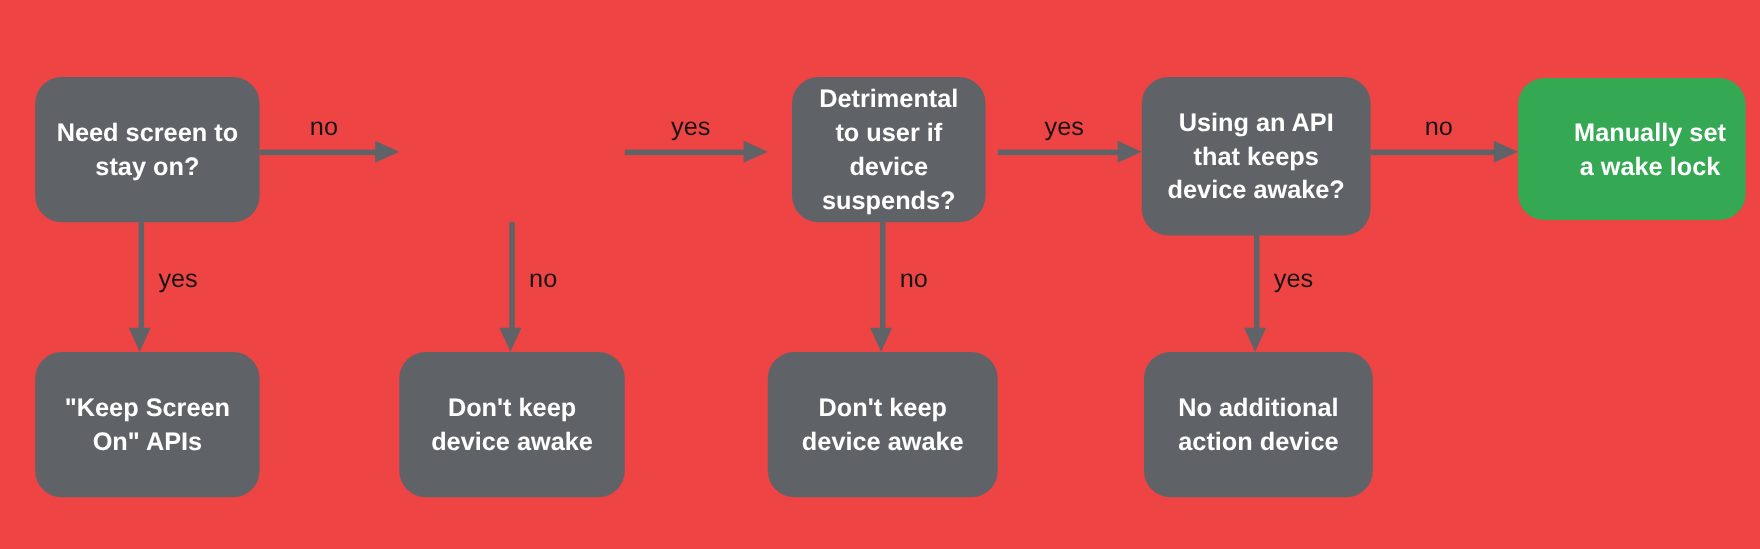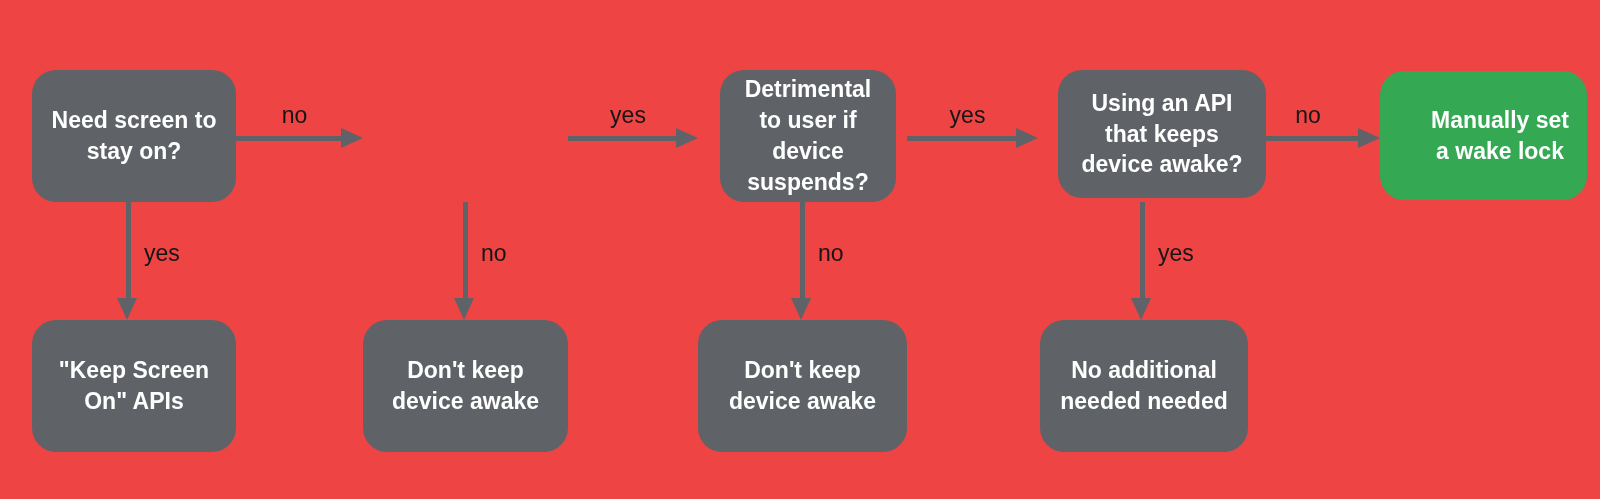--- a/index.html
+++ b/index.html
@@ -33,21 +33,21 @@
     font-weight: bold;
     font-size: 23px;
     line-height: 1.34;
     padding: 0 15px;
   }
   .node.accent { background: var(--accent-green); }
 
   .n-q1     { left: 32px;   top: 70px;  width: 204px; height: 132px; }
   .n-q2     { left: 363px;  top: 70px;  width: 205px; height: 132px; }
   .n-q3     { left: 720px;  top: 70px;  width: 176px; height: 132px; }
-  .n-q4     { left: 1038px; top: 70px;  width: 208px; height: 128px; margin-left: 20px; }
+  .n-q4     { left: 1038px; top: 70px;  width: 208px; height: 144px; }
   .n-green  { left: 1380px; top: 71px;  width: 207px; height: 129px; padding-left: 48px; }
   .n-b1     { left: 32px;   top: 320px; width: 204px; height: 132px; }
   .n-b2     { left: 363px;  top: 320px; width: 205px; height: 132px; }
   .n-b3     { left: 698px;  top: 320px; width: 209px; height: 132px; }
   .n-b4     { left: 1040px; top: 320px; width: 208px; height: 132px; }
 
   
   .edge { position: absolute; }
 
   .edge-h { height: 0; }
@@ -130,21 +130,21 @@
   <div class="node n-b1">
     <span>"Keep Screen On" APIs</span>
   </div>
   <div class="node n-b2">
     <span>Don't keep device awake</span>
   </div>
   <div class="node n-b3">
     <span>Don't keep device awake</span>
   </div>
   <div class="node n-b4">
-    <span>No additional needed needed</span>
+    <span>No additional action device</span>
   </div>
 
   <div class="edge edge-h e0">
     <div class="h-line"></div>
     <div class="h-head"></div>
     <div class="edge-label-h">no</div>
   </div>
   <div class="edge edge-h e2">
     <div class="h-line"></div>
     <div class="h-head"></div>

